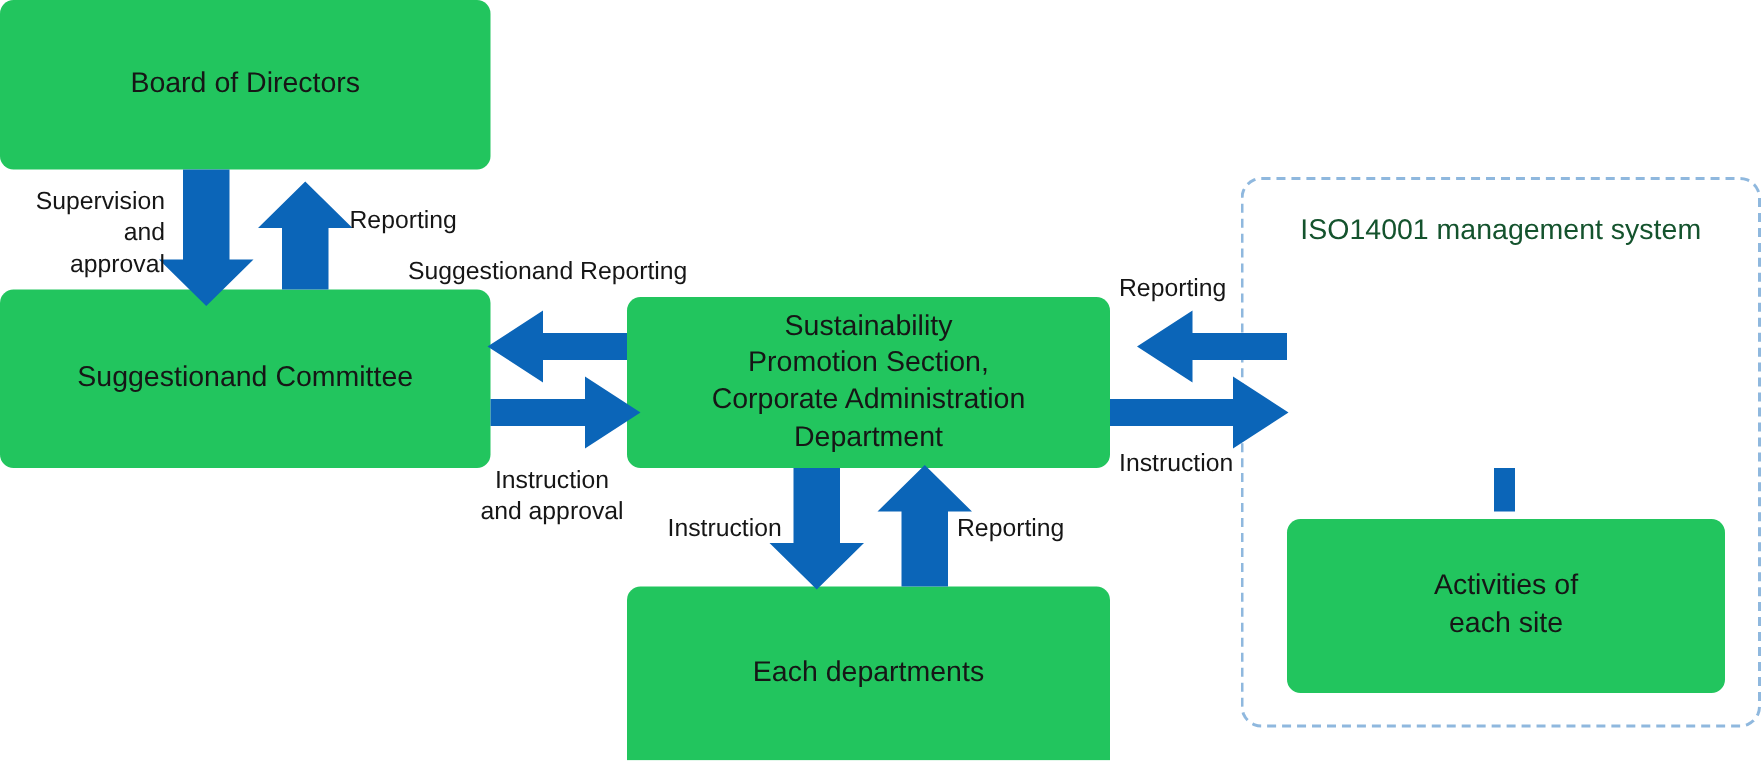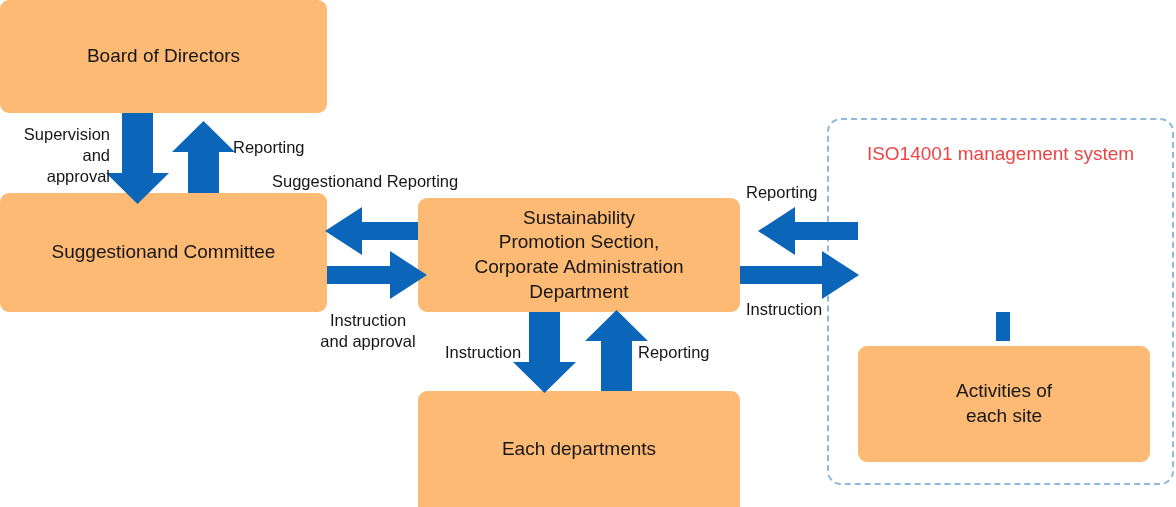--- a/index.html
+++ b/index.html
@@ -9,21 +9,21 @@
   }
   #stage{
     position:relative;
     width:1176px;
     height:507px;
     overflow:hidden;
     background:#ffffff;
   }
   .node{
     position:absolute;
-    background:#fdba74;
+    background:#22c55e;
     border-radius:9px;
     display:flex;
     align-items:center;
     justify-content:center;
     text-align:center;
     color:#161616;
     font-size:19px;
     line-height:1.3;
     box-sizing:border-box;
     padding:4px 8px;
@@ -31,21 +31,21 @@
   }
   .group-box{
     position:absolute;
     border:2px dashed #8fb8de;
     border-radius:14px;
     box-sizing:border-box;
     background:transparent;
   }
   .group-title{
     position:absolute;
-    color:#ef4444;
+    color:#14532d;
     font-size:19px;
     text-align:center;
     white-space:nowrap;
   }
   .label{
     position:absolute;
     color:#161616;
     font-size:16.5px;
     line-height:1.28;
     white-space:pre-line;

